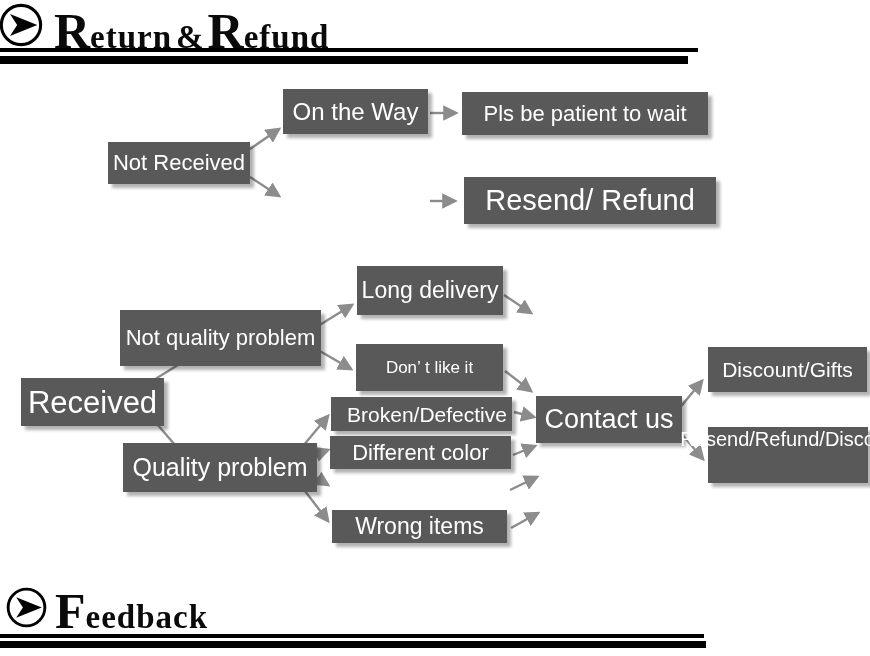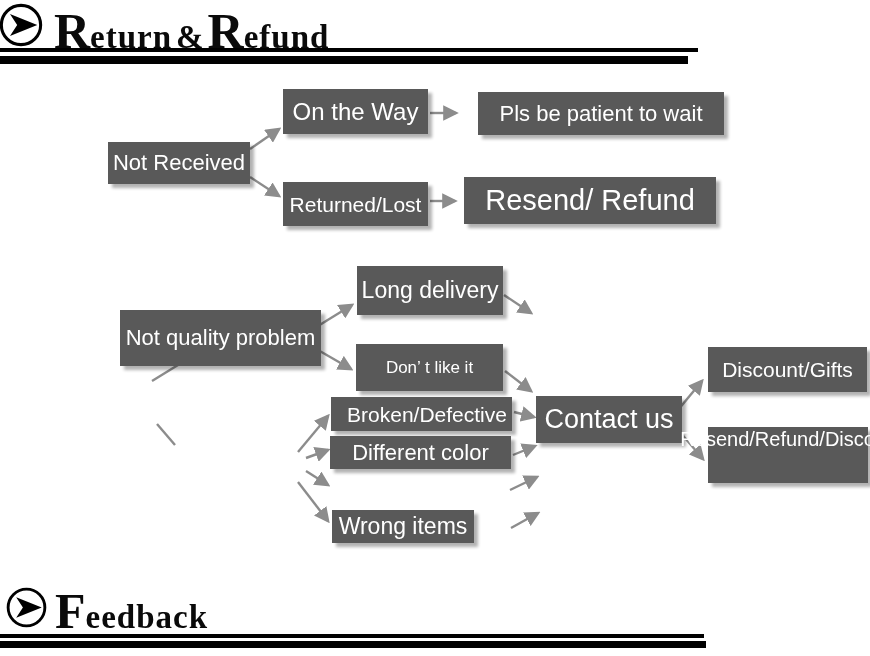--- a/index.html
+++ b/index.html
@@ -91,31 +91,32 @@
     <line x1="513" y1="455" x2="535" y2="446" marker-end="url(#ah)"></line>
     <line x1="510" y1="490" x2="537" y2="477" marker-end="url(#ah)"></line>
     <line x1="511" y1="528" x2="538" y2="513" marker-end="url(#ah)"></line>
 
     <line x1="678" y1="410" x2="702" y2="381" marker-end="url(#ah)"></line>
     <line x1="679" y1="431" x2="703" y2="459" marker-end="url(#ah)"></line>
   </svg>
 
   <div class="node" style="left:108px;top:142px;width:142px;height:42px;font-size:22px;">Not Received</div>
   <div class="node" style="left:283px;top:89px;width:145px;height:45px;font-size:24px;">On the Way</div>
-  <div class="node" style="left:462px;top:92px;width:246px;height:43px;font-size:22px;margin-left:16px;">Pls be patient to wait</div>
-  <div class="node" style="left:283px;top:182px;width:145px;height:44px;font-size:21px;">Returned/Lost</div>
+  <div class="node" style="left:462px;top:92px;width:246px;height:43px;font-size:22px;">Pls be patient to wait</div>
   <div class="node" style="left:464px;top:177px;width:252px;height:47px;font-size:29px;">Resend/ Refund</div>
 
+  <div class="node" style="left:21px;top:378px;width:143px;height:48px;font-size:31px;">Received</div>
   <div class="node" style="left:120px;top:310px;width:201px;height:56px;font-size:22px;">Not quality problem</div>
   <div class="node" style="left:357px;top:266px;width:146px;height:49px;font-size:23px;">Long delivery</div>
   <div class="node" style="left:356px;top:344px;width:147px;height:47px;font-size:17px;">Don’ t like it</div>
+  <div class="node" style="left:123px;top:443px;width:194px;height:49px;font-size:25px;">Quality problem</div>
 
   <div class="node" style="left:331px;top:397px;width:181px;height:34px;font-size:21px;padding-left:11px;">Broken/Defective</div>
   <div class="node" style="left:330px;top:436px;width:181px;height:33px;font-size:22px;">Different color</div>
-  <div class="node" style="left:332px;top:510px;width:142px;height:33px;font-size:23px;">Wrong items</div>
+  <div class="node" style="left:332px;top:510px;width:175px;height:33px;font-size:23px;">Wrong items</div>
 
   <div class="node" style="left:536px;top:396px;width:146px;height:47px;font-size:27px;">Contact us</div>
   <div class="node" style="left:708px;top:347px;width:159px;height:45px;font-size:21px;">Discount/Gifts</div>
   <div class="node multiline" style="left:708px;top:427px;width:160px;height:56px;font-size:20px;">
     <span>Resend/Refund/</span>
     <span>Discount</span>
   </div>
 
   <svg class="banner-icon" style="left:5px;top:586px" width="43" height="43" viewBox="0 0 48 48">
     <circle cx="24" cy="24" r="20.5" fill="#ffffff" stroke="#000000" stroke-width="3.2"></circle>

